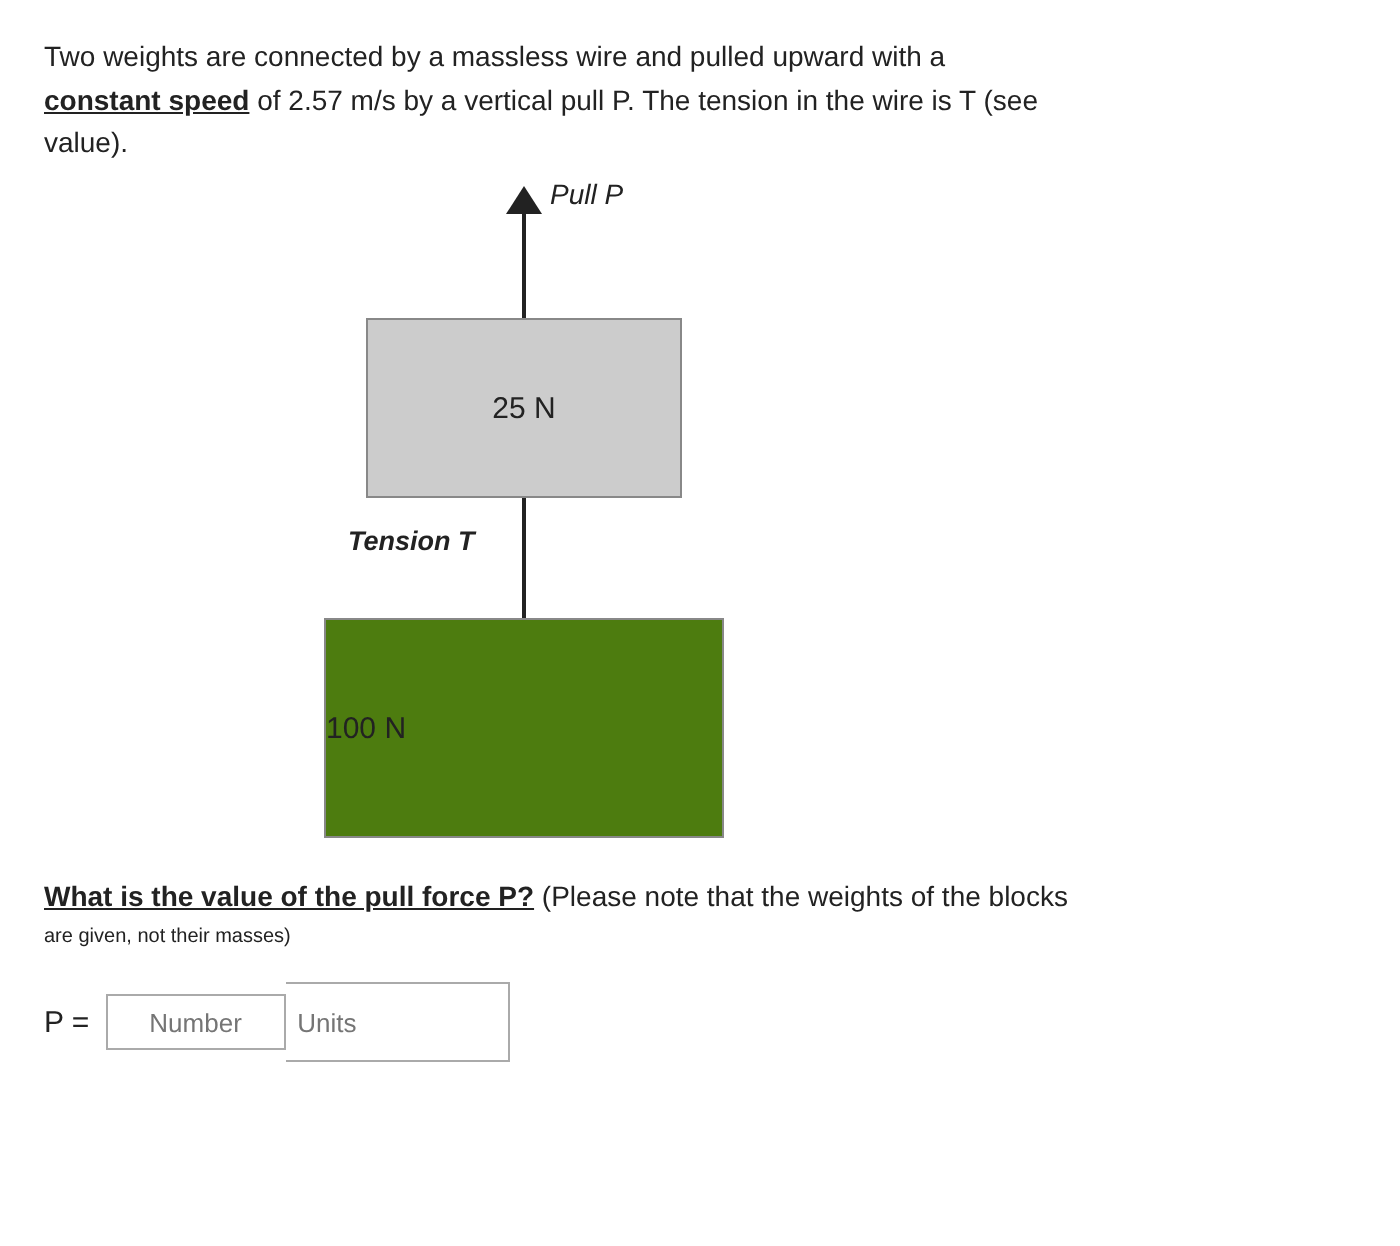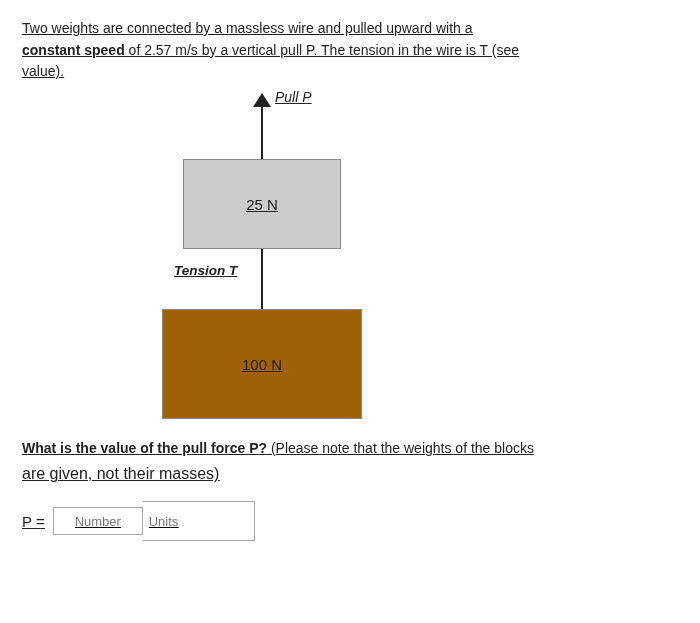--- a/index.html
+++ b/index.html
@@ -1,15 +1,15 @@
 <!DOCTYPE html>
 <html><head>
   <meta charset="utf-8">
   <style>
-    * { box-sizing: border-box; margin: 0; padding: 0; text-decoration: underline; }
+    * { box-sizing: border-box; margin: 0; padding: 0; }
     body {
       font-family: Arial, sans-serif;
       font-size: 14px;
       background: #fff;
       color: #222;
       width: 700px;
       min-height: 623px;
       padding: 18px 22px 18px 22px;
     }
     .intro-text {
@@ -92,42 +92,42 @@
       font-size: 13.5px;
       font-style: italic;
       white-space: nowrap;
       font-weight: 600;
     }
 
     
     .block-bottom {
       width: 200px;
       height: 110px;
-      background: #a16207;
+      background: #4d7c0f;
       border: 1.5px solid #888;
       display: flex;
       align-items: center;
-      justify-content: center;
+      justify-content: flex-start;
       font-size: 15px;
       position: relative;
     }
 
     
     .question-section {
       margin-top: 14px;
       max-width: 680px;
       line-height: 1.6;
       margin-bottom: 14px;
     }
     .question-line1 {
       font-size: 14px;
       margin-bottom: 2px;
     }
     .question-line2 {
-      font-size: 16px;
+      font-size: 10px;
     }
 
     
     .input-row {
       display: flex;
       align-items: center;
       gap: 0;
       margin-top: 8px;
     }
     .p-equals {

